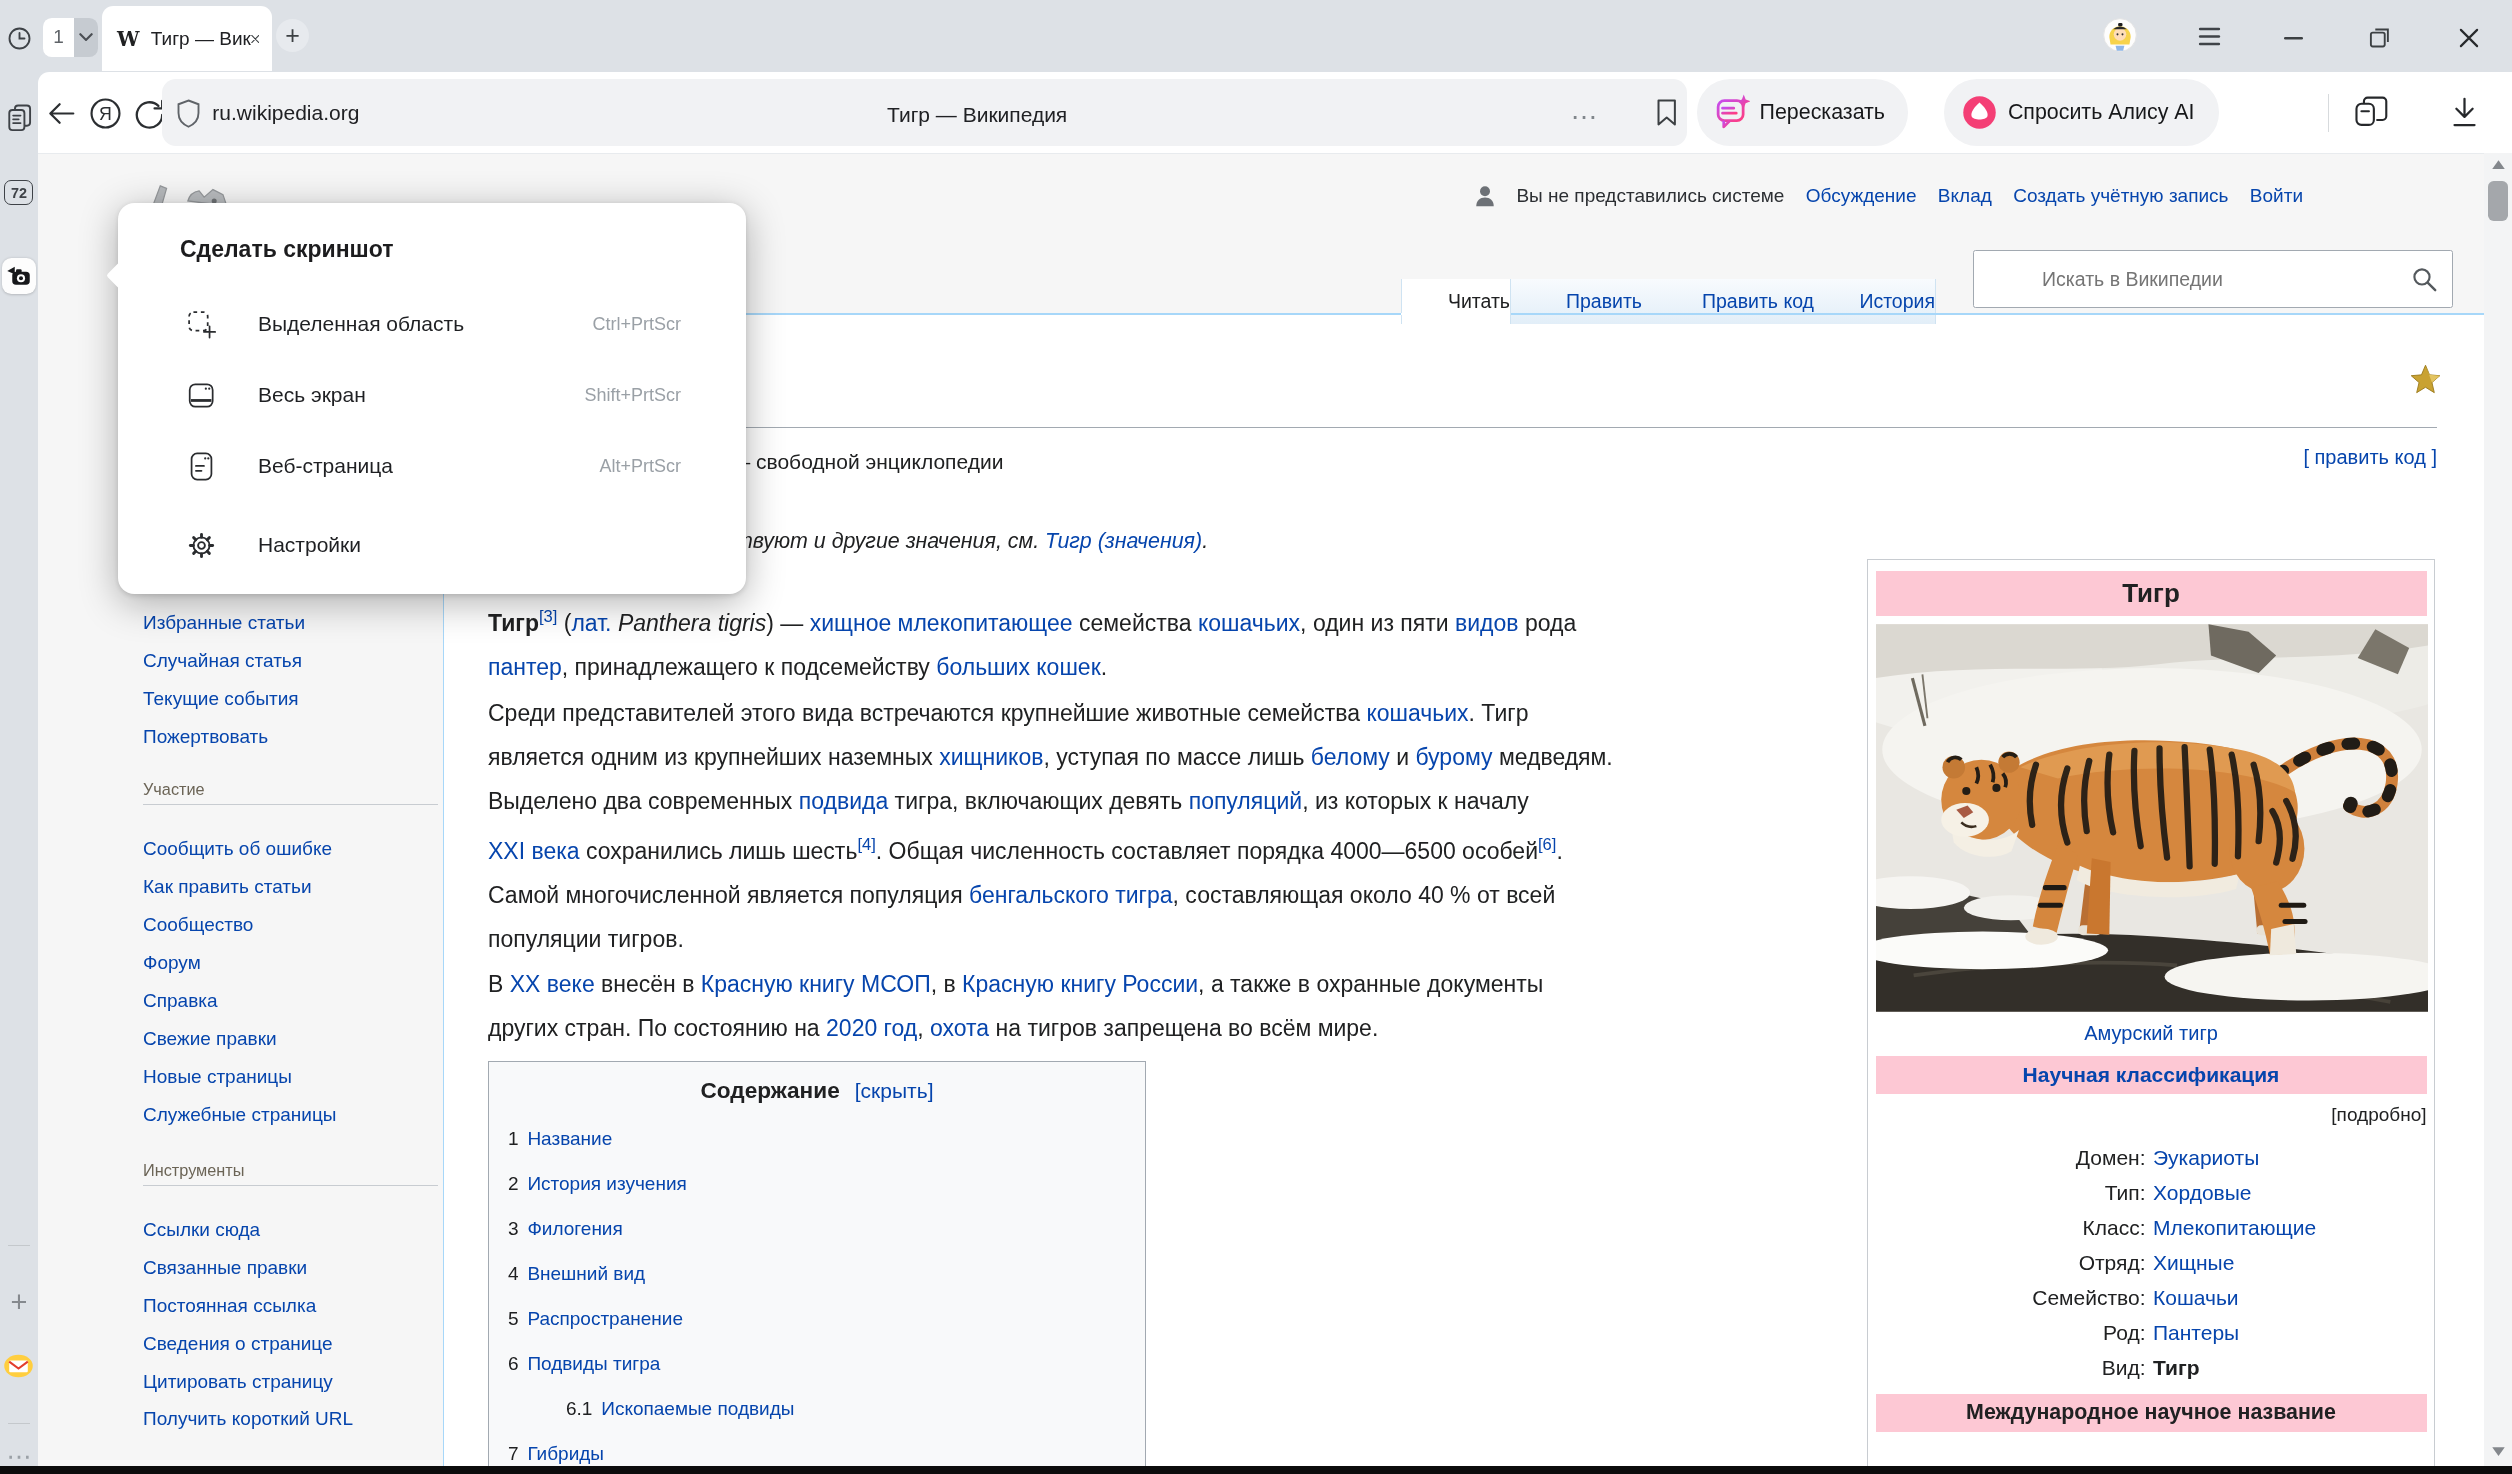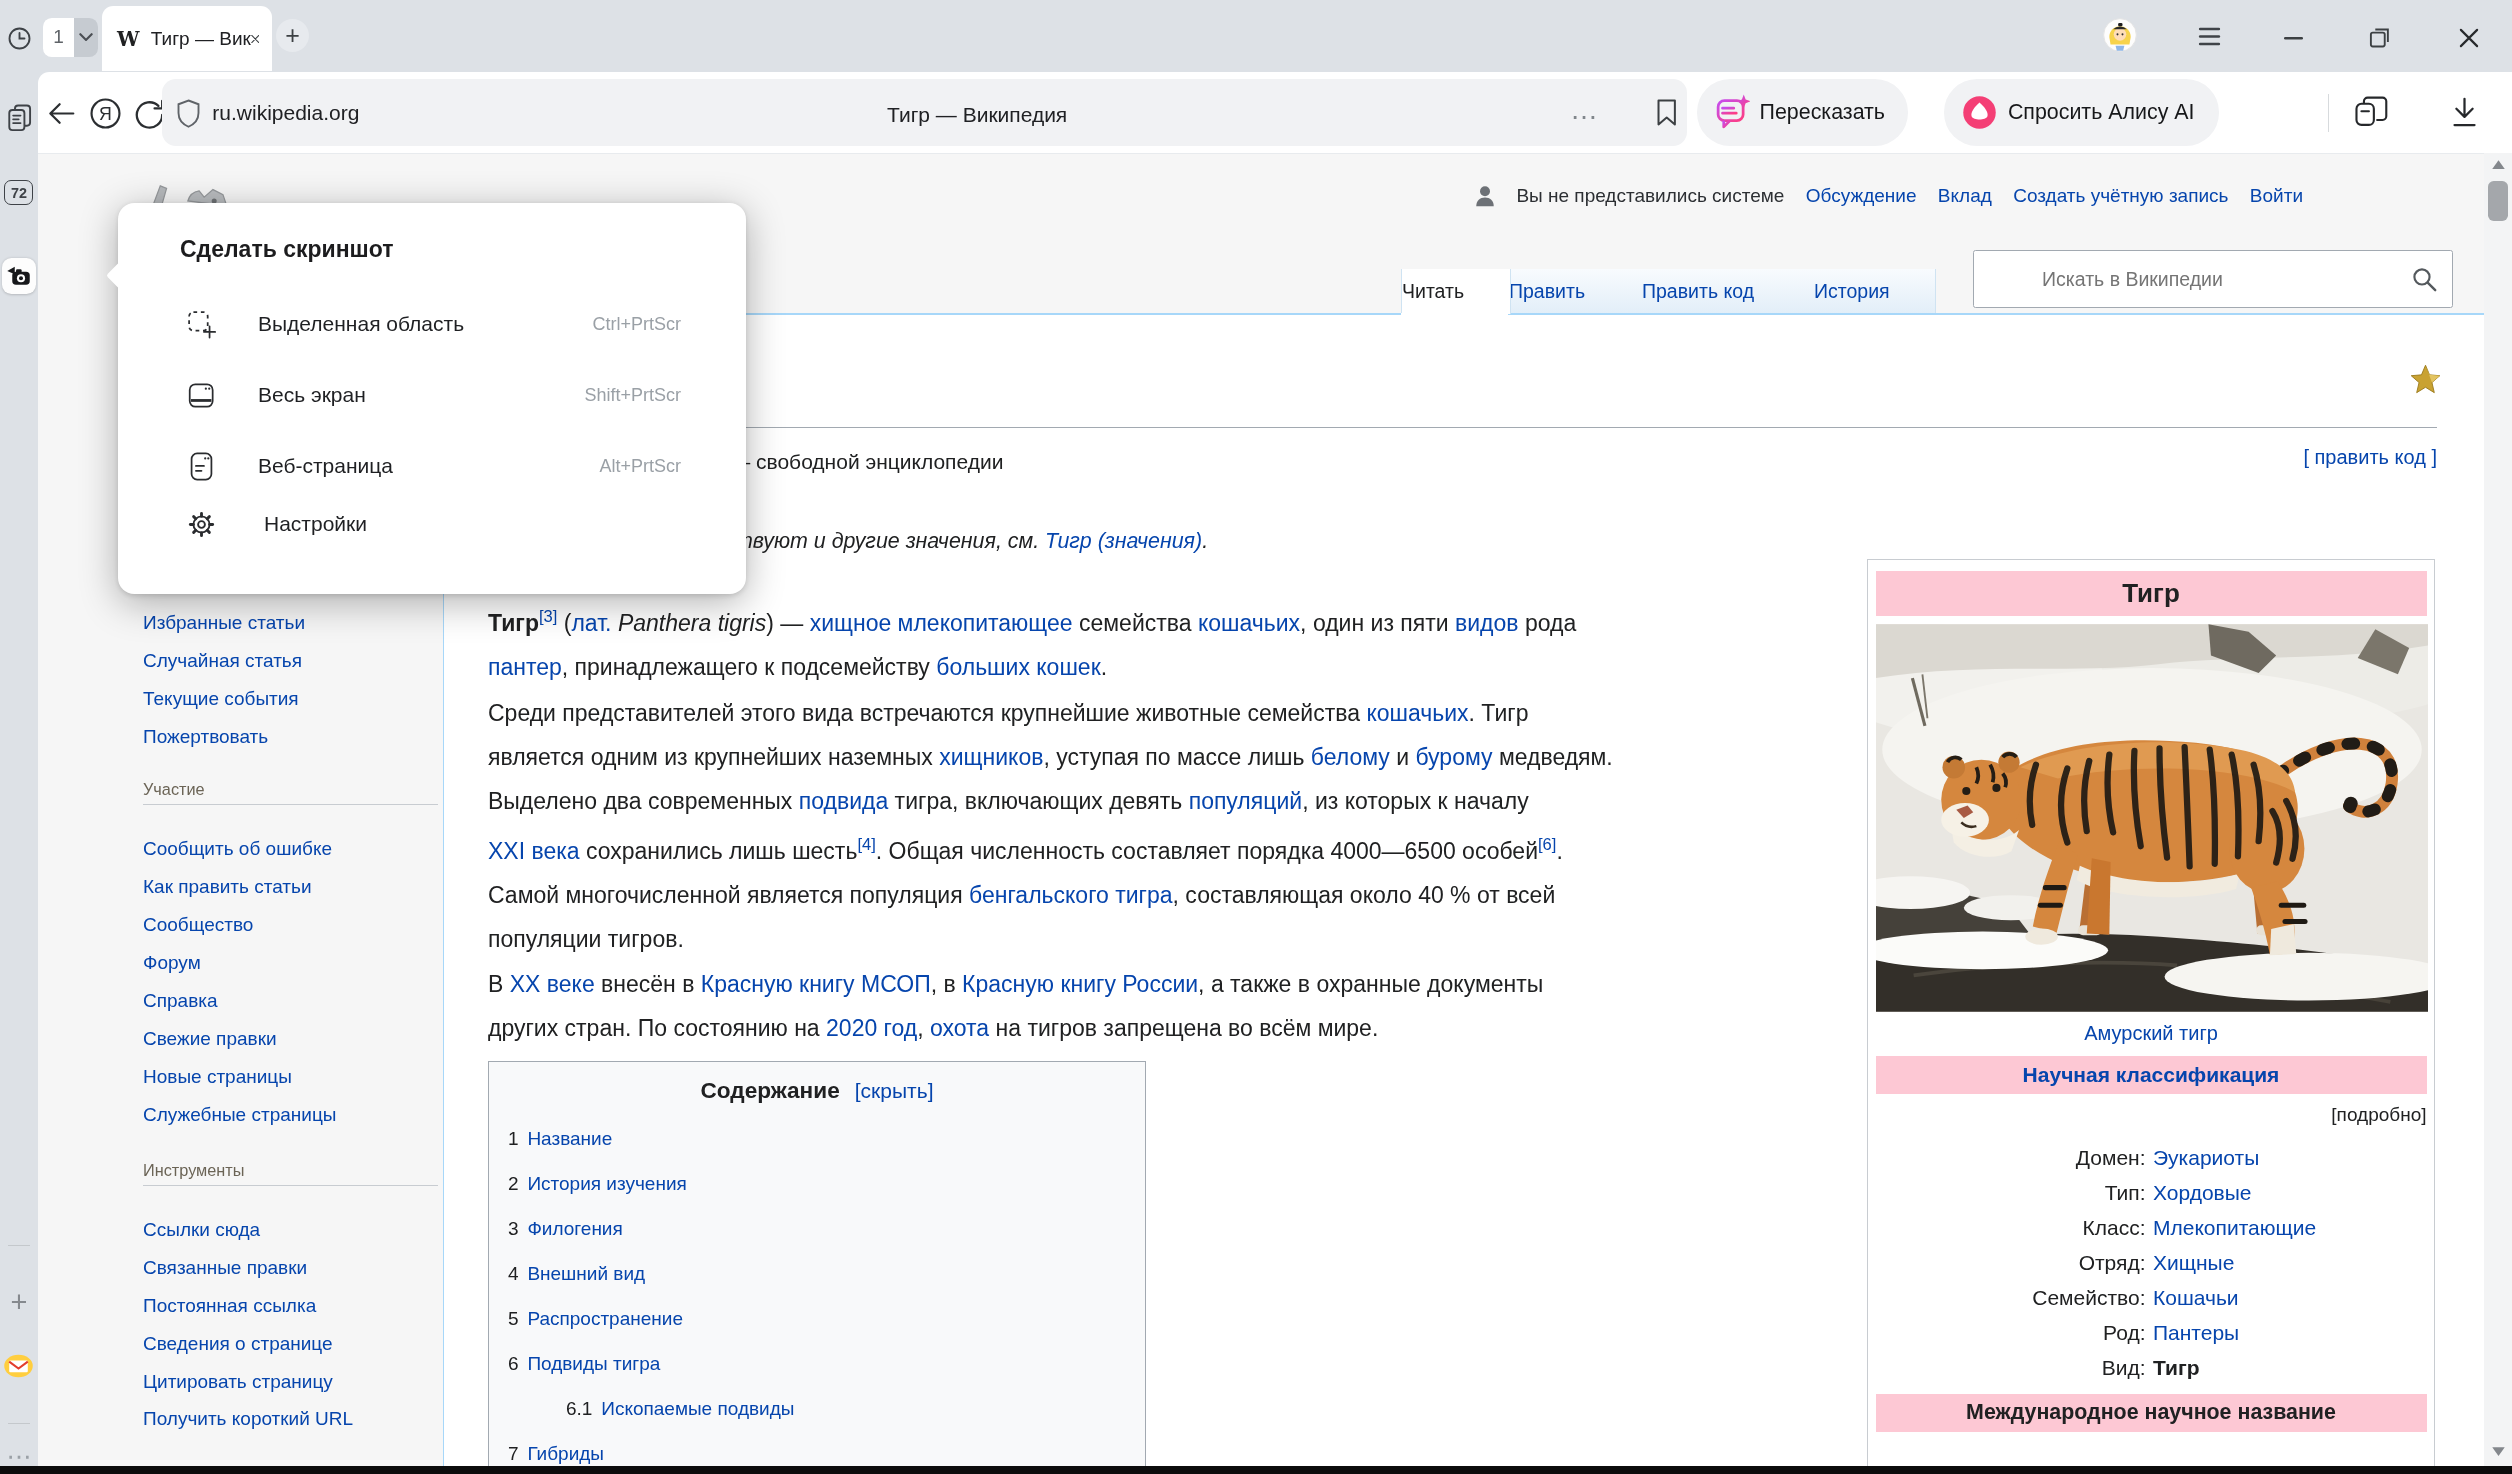--- a/index.html
+++ b/index.html
@@ -13,21 +13,21 @@
   sup.a{font-size:.72em;}
   
   .toolbar{left:38px;top:72px;width:2475px;height:82px;background:#fff;border-radius:11.3px 0 0 0;}
   .hairline{left:38px;top:153px;width:2475px;height:1.3px;background:#e8ebee;}
   .pill{background:#f1f2f4;border-radius:33px;display:flex;align-items:center;}
   .tab{left:102px;top:6.3px;width:170px;height:65px;background:#fff;border-radius:11.3px 11.3px 0 0;display:flex;align-items:center;}
   .winbtn{color:#3c4043;display:flex;align-items:center;justify-content:center;}
   
   .pagebg{left:38px;top:153px;width:2446px;height:1321px;background:#f6f6f6;}
   .contentbox{left:443px;top:314px;width:2041px;height:1161px;background:#fff;border-left:0.6px solid #a7d7f9;}
-  .wtab{position:absolute;top:269px;height:45px;display:flex;align-items:center;justify-content:flex-start;
+  .wtab{position:absolute;top:279px;height:45px;display:flex;align-items:center;justify-content:flex-end;
         font-size:19.5px;background:linear-gradient(180deg,#f8fbfe 0%,#e2eef8 100%);border-right:0.6px solid #cfe3f2;color:#0645ad;cursor:pointer;}
   .wtab.active{background:#fff;color:#202122;z-index:5;border-left:0.6px solid #cfe3f2;cursor:default;}
   .bluebar{left:443px;top:313px;width:2041px;height:1.9px;background:#a7d7f9;}
   .slink{display:block;color:#0645ad;font-size:19px;line-height:38px;cursor:pointer;white-space:nowrap;}
   .shead{color:#6b6456;font-size:16.3px;border-bottom:0.6px solid #c8ccd1;padding-bottom:5px;width:295px;}
   .para{width:1382px;font-size:23px;line-height:44px;color:#202122;}
   .toc{left:488px;top:1061px;width:658px;height:440px;background:#f8f9fa;border:0.6px solid #a2a9b1;box-sizing:border-box;padding:16.3px 19px;}
   .tocitem{font-size:19px;line-height:45px;white-space:nowrap;}
   .tocitem .num{color:#202122;margin-right:8.8px;}
   .infobox{left:1867px;top:559px;width:568px;min-height:916px;background:#fff;border:0.6px solid #c8ccd1;box-sizing:border-box;padding:7.5px;font-size:21px;}
@@ -435,21 +435,21 @@
     <div class="mrow" style="top:234px;">
       <svg width="31" height="31" viewBox="0 0 50 50">
         <rect x="9" y="4" width="32" height="42" rx="9" fill="none" stroke="#2a2c2f" stroke-width="2.8"></rect>
         <path d="M16 24 h13 M16 32 h9" stroke="#2a2c2f" stroke-width="2.8" stroke-linecap="round"></path>
         <circle cx="31" cy="12" r="1.8" fill="#2a2c2f"></circle>
           <circle cx="36" cy="12" r="1.8" fill="#2a2c2f"></circle>
       </svg>
       <span class="lab">Веб-страница</span>
       <span class="sc">Alt+PrtScr</span>
     </div>
-    <div class="mrow" style="top:292px;gap:6px;">
+    <div class="mrow" style="top:313px;">
       <svg width="31" height="31" viewBox="0 0 50 50">
         <g stroke="#2a2c2f" stroke-width="3" fill="none">
           <circle cx="25" cy="25" r="13"></circle>
           <circle cx="25" cy="25" r="5.5"></circle>
           <g stroke-width="4.6" stroke-linecap="round">
             <path d="M25 7 v5"></path>
               <path d="M25 38 v5"></path>
               <path d="M7 25 h5"></path>
               <path d="M38 25 h5"></path>
             <path d="M12.3 12.3 l3.5 3.5"></path>

